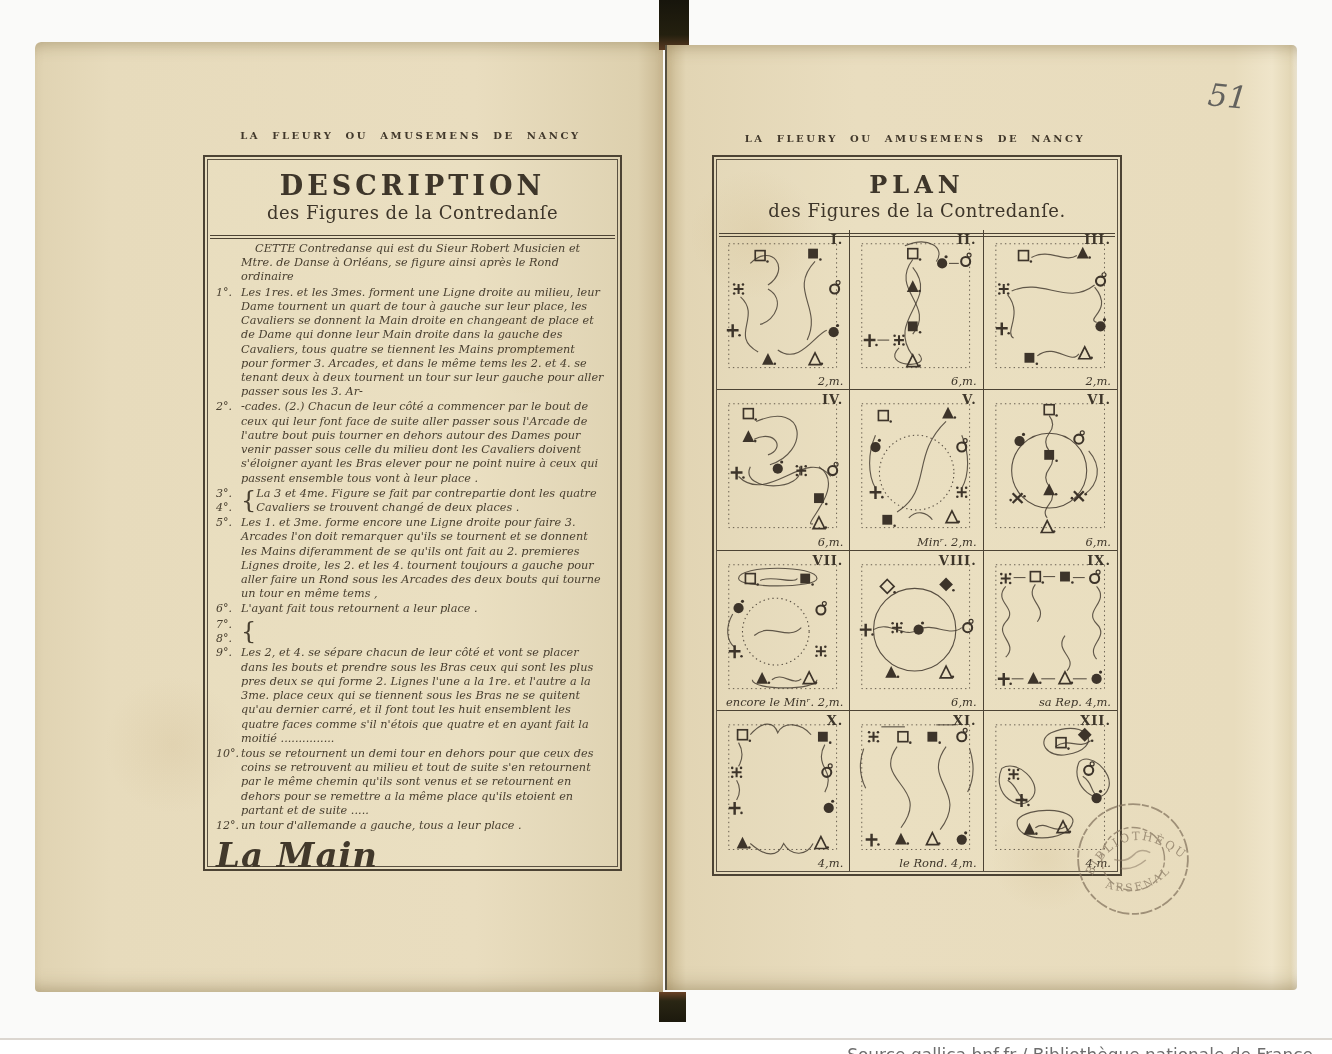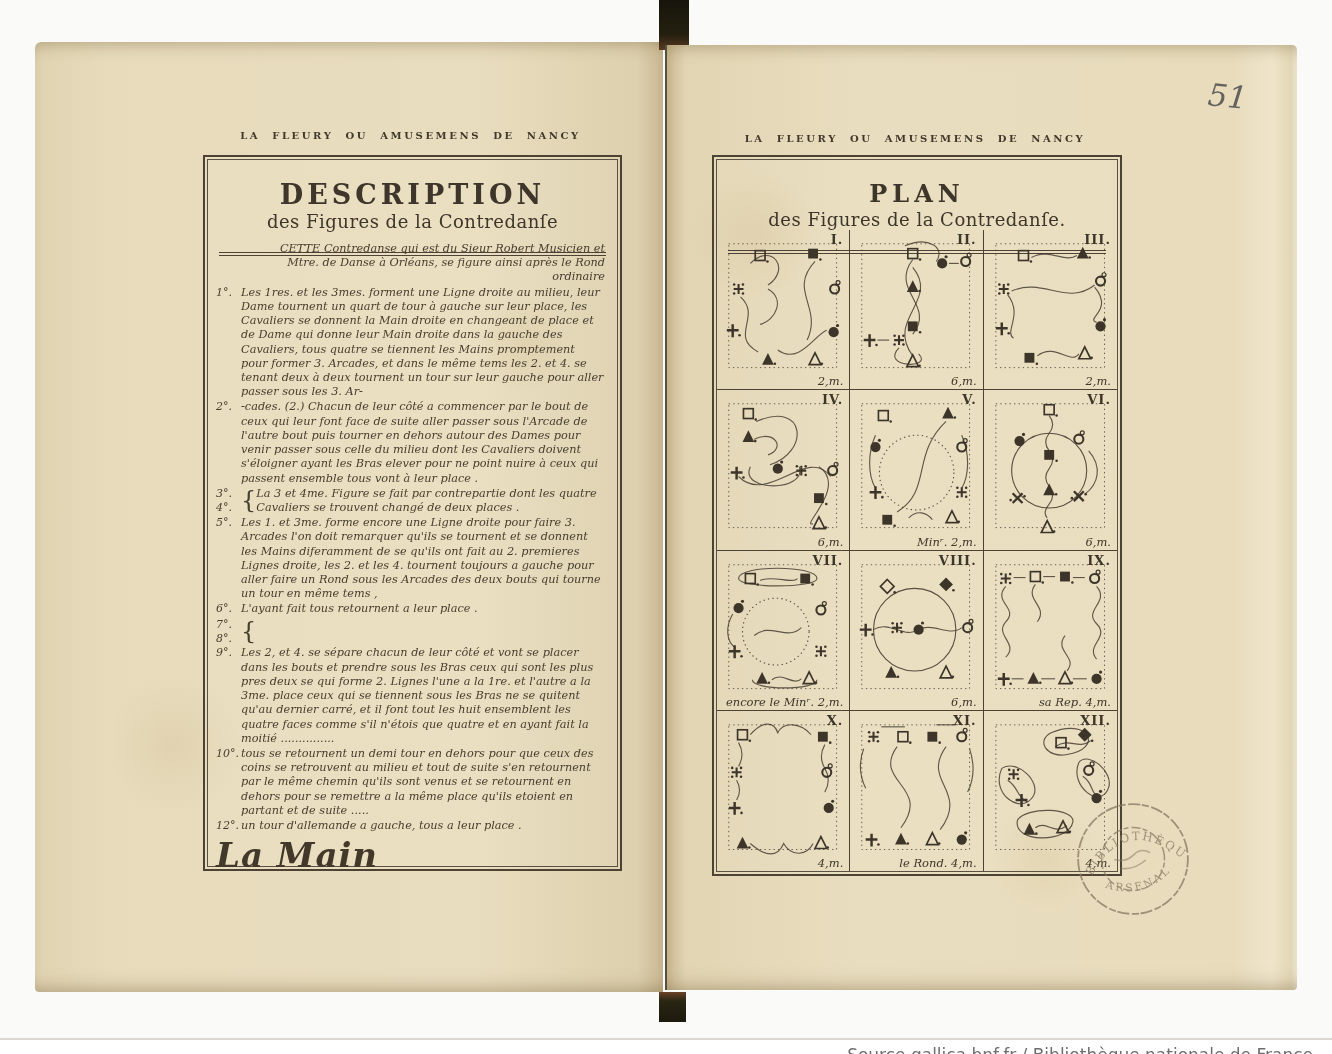--- a/index.html
+++ b/index.html
@@ -51,37 +51,37 @@
     position:absolute;border:2px solid #4c4334;background:rgba(255,250,235,.06);
   }
   .frame::before{
     content:"";position:absolute;inset:2px;border:1px solid #5a5142;pointer-events:none;
   }
   .desc-box{left:168px;top:113px;width:415px;height:712px;}
   .plan-box{left:45px;top:110px;width:406px;height:717px;}
 
   .box-title{
     position:relative;text-align:center;color:#3e362a;
-    border-bottom:4px double #4c4334;padding:8px 0 20px 0;margin:14px;
+    border-bottom:4px double #4c4334;padding:8px 0 12px 0;margin:5px;
   }
   .box-title .t1{font-size:27px;font-weight:bold;letter-spacing:4px;}
   .plan-box .box-title .t1{font-size:24px;letter-spacing:5px;}
   .box-title .t2{font-size:18px;margin-top:1px;letter-spacing:.5px;}
 
   
   .desc-body{
     position:absolute;left:3px;right:3px;top:76px;bottom:3px;
     padding:9px 12px 4px 8px;color:#473e2f;
     font-style:italic;font-size:11.3px;line-height:1.26;
   }
   .d-item{display:flex;margin-bottom:1px;}
   .d-num{flex:0 0 25px;white-space:pre-line;font-size:11px;color:#473e2f;}
   .d-brace{flex:0 0 8px;font-size:24px;line-height:1.1;font-style:normal;color:#473e2f;}
   .d-txt{flex:1;}
-  .d-intro .d-txt{text-indent:14px;text-align:right;}
+  .d-intro .d-txt{text-indent:14px;}
   .signature{
     text-align:left;padding-right:42px;font-size:34px;font-style:italic;
     color:#42392b;margin-top:0px;letter-spacing:1px;font-weight:bold;
   }
 
   
   .plan-grid{
     position:absolute;left:3px;right:3px;top:73px;bottom:3px;
     display:grid;grid-template-columns:repeat(3,1fr);grid-template-rows:repeat(4,1fr);
   }

